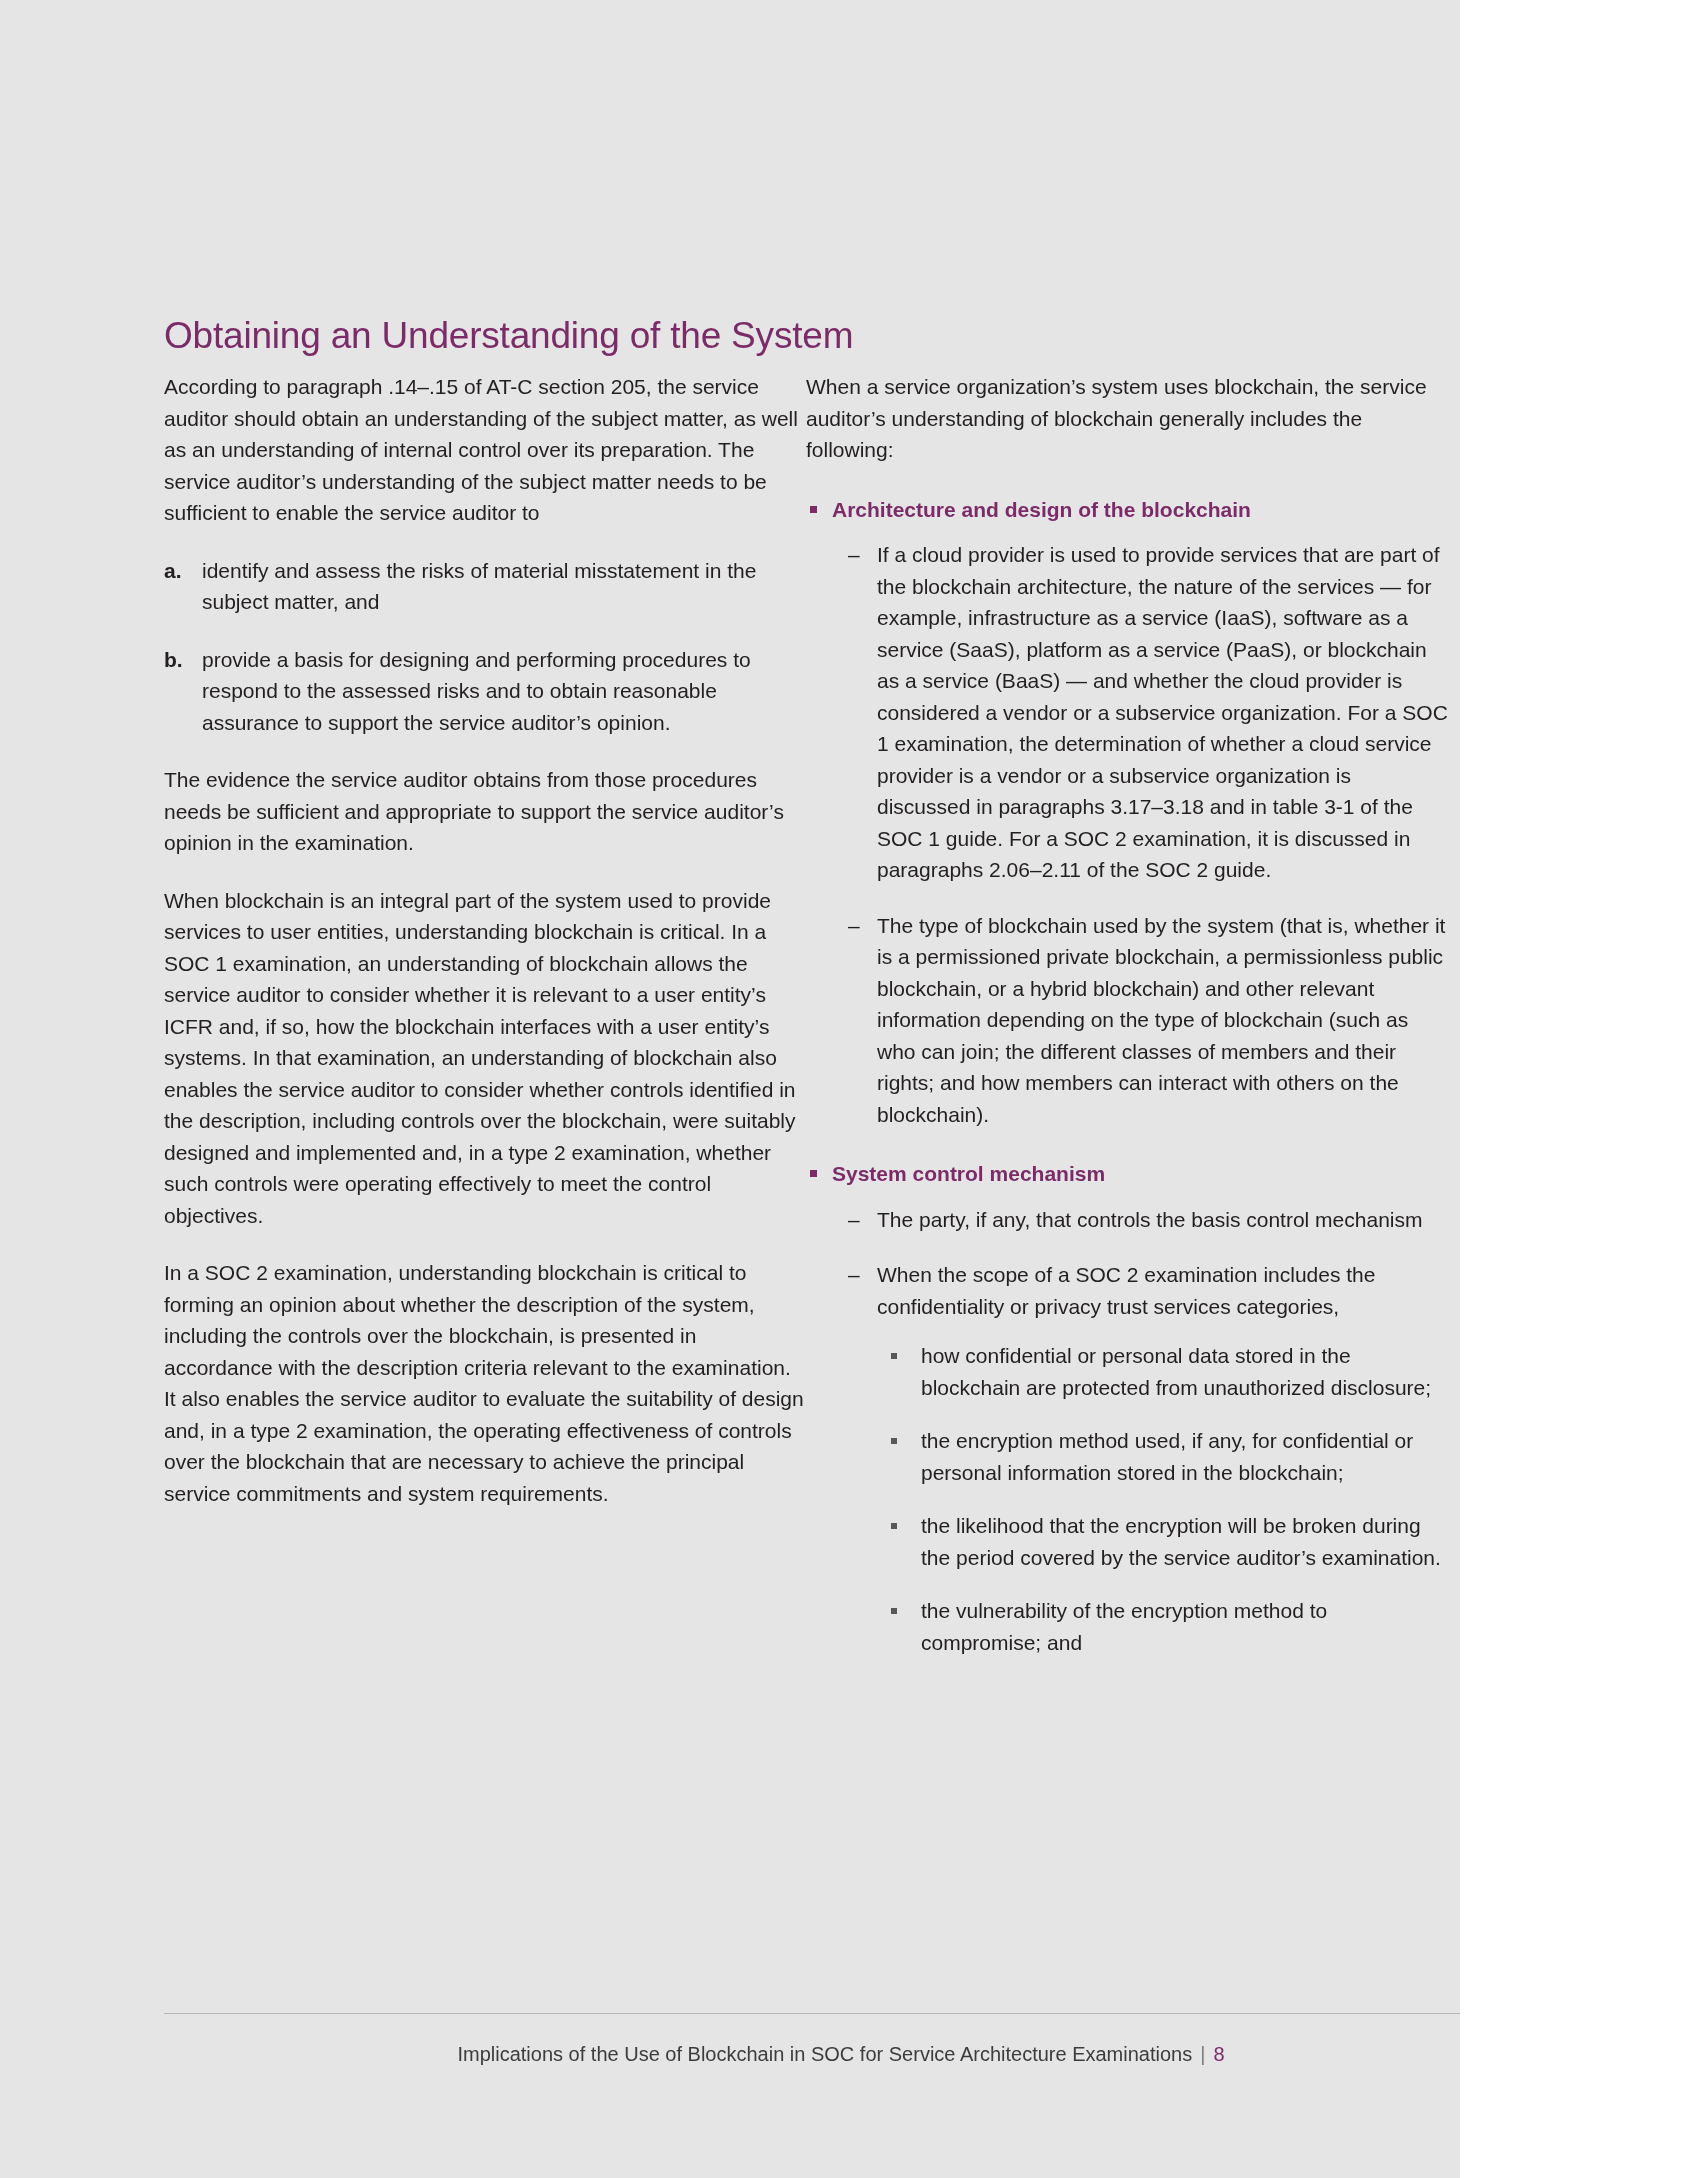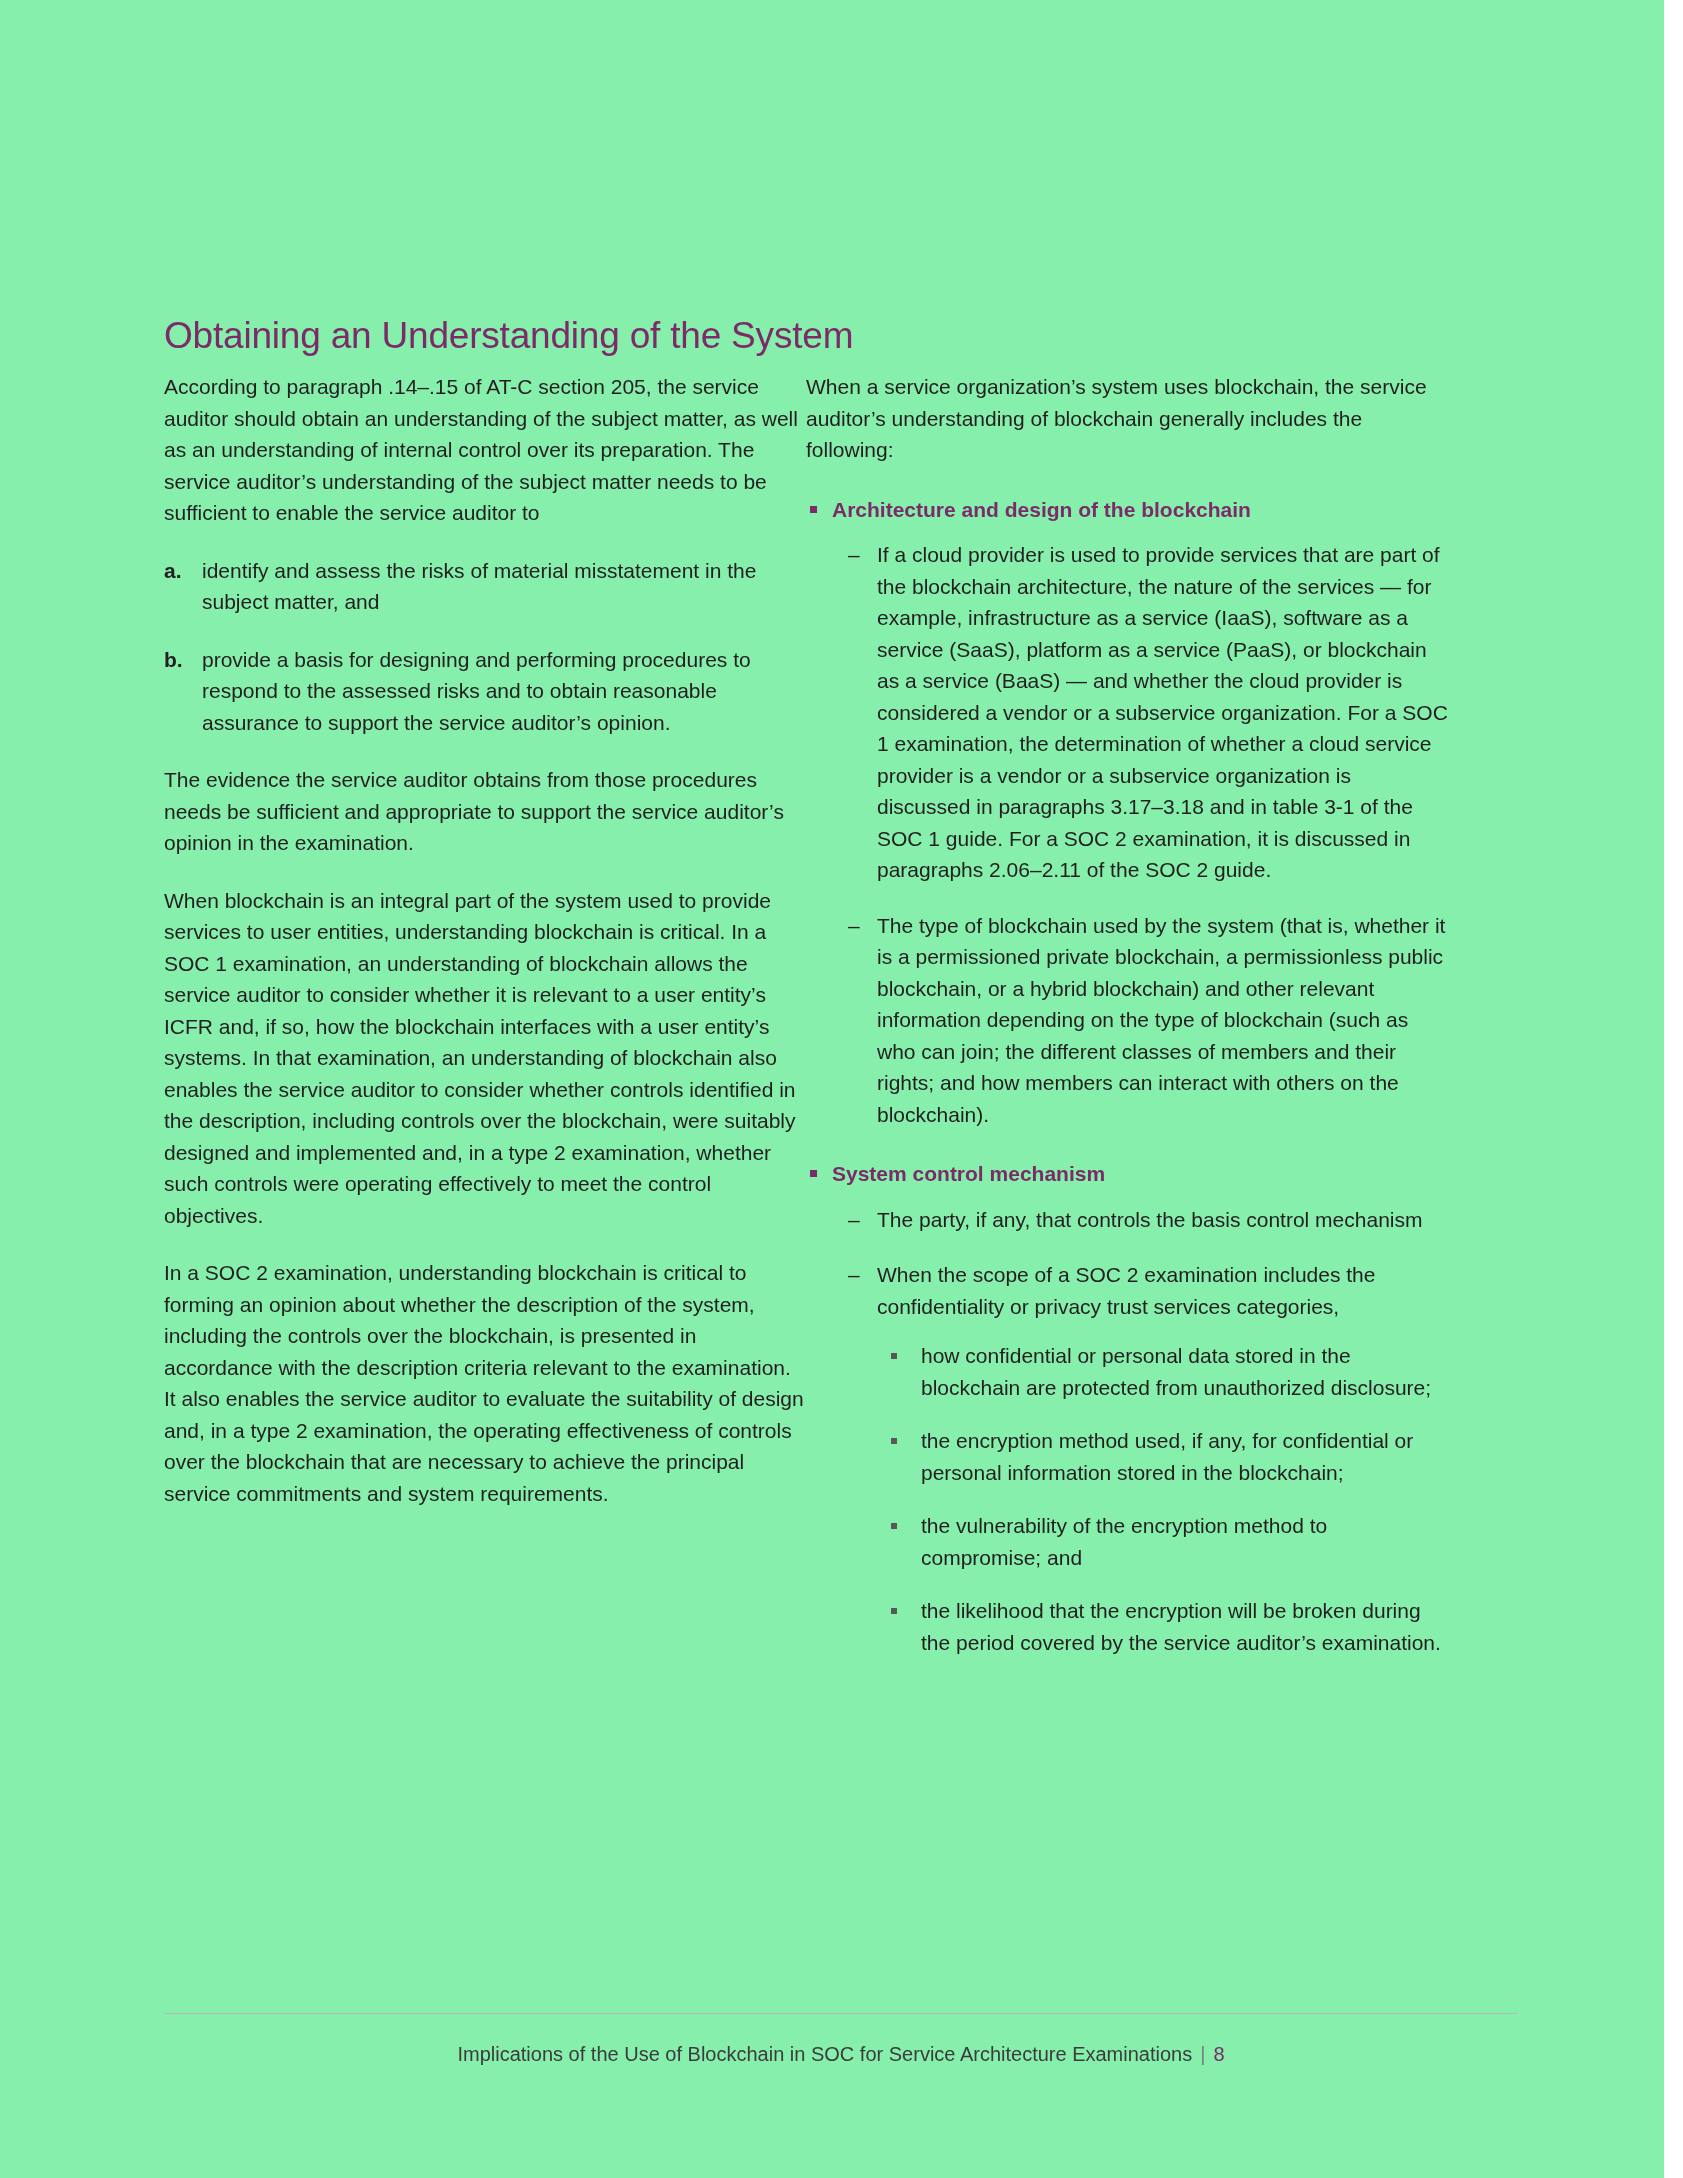--- a/index.html
+++ b/index.html
@@ -2,23 +2,23 @@
 <html><head>
 <meta charset="utf-8">
 <style>
   html, body {
     margin: 0;
     padding: 0;
     background: #ffffff;
   }
   .page {
     position: relative;
-    width: 1664px;
+    width: 1460px;
     height: 2178px;
-    background: #86efac;
+    background: #e5e5e5;
     font-family: "Liberation Sans", sans-serif;
     color: #231f20;
     box-sizing: border-box;
     overflow: hidden;
   }
 
   
   .page-title {
     position: absolute;
     left: 164px;
@@ -254,25 +254,25 @@
                 <li>
                   <span class="sq3"></span>
                   <span>how confidential or personal data stored in the blockchain are protected from unauthorized disclosure;</span>
                 </li>
                 <li>
                   <span class="sq3"></span>
                   <span>the encryption method used, if any, for confidential or personal information stored in the blockchain;</span>
                 </li>
                 <li>
                   <span class="sq3"></span>
+                  <span>the likelihood that the encryption will be broken during the period covered by the service auditor’s examination.</span>
+                </li>
+                <li>
+                  <span class="sq3"></span>
                   <span>the vulnerability of the encryption method to compromise; and</span>
-                </li>
-                <li>
-                  <span class="sq3"></span>
-                  <span>the likelihood that the encryption will be broken during the period covered by the service auditor’s examination.</span>
                 </li>
               </ul>
             </li>
           </ul>
         </li>
 
       </ul>
     </div>
   </div>
 

